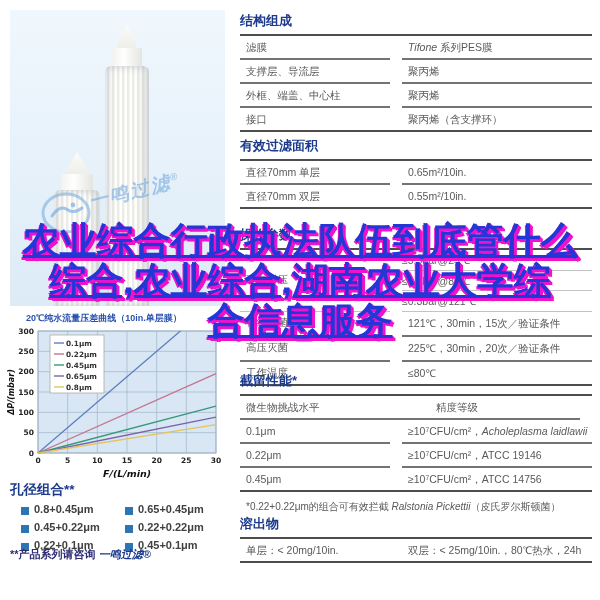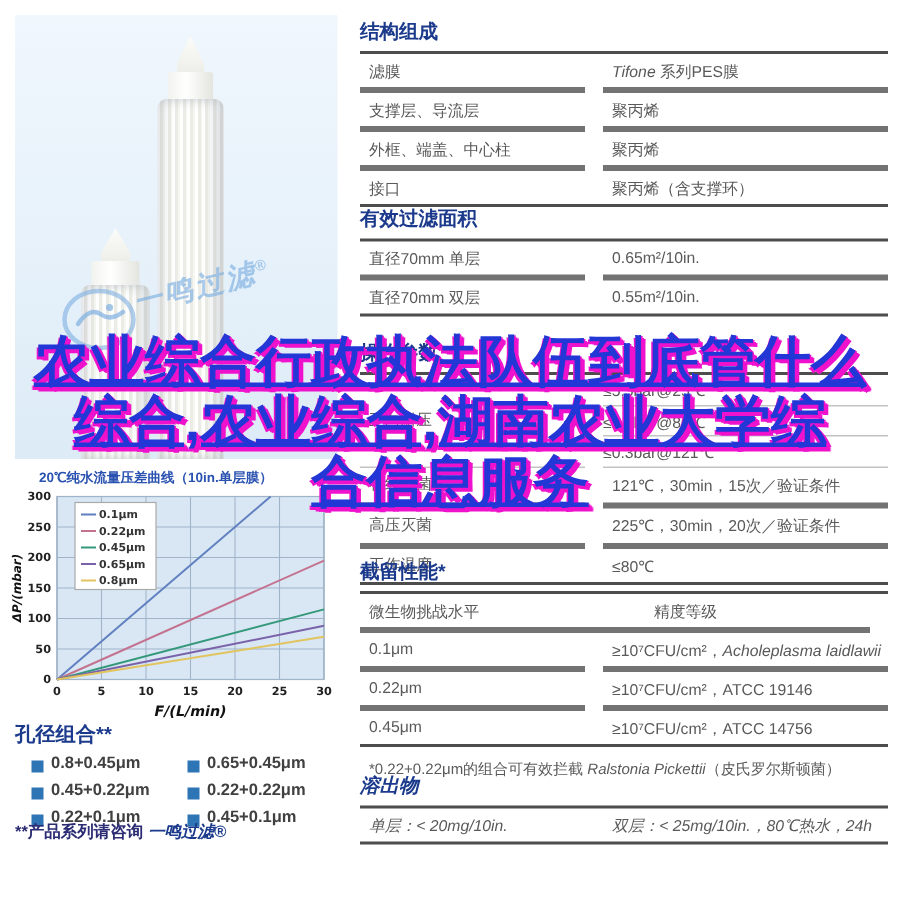--- a/index.html
+++ b/index.html
@@ -39,21 +39,21 @@
              text-align:center; font-weight:bold; font-size:37px; line-height:40px;
              color:#2336d6; letter-spacing:0px;
              text-shadow:2px 2px 0 #ef12cd, 3px 3px 0 #ef12cd, 1px 1px 0 #ef12cd, -1px 2px 0 #ef12cd;text-decoration:underline; }
 
   
   .sec { position:absolute; left:240px; width:352px; }
   .sec h3, .lsec h3 { font-size:13px; font-weight:bold; color:#1b3a8c; margin-bottom:4px; }
   .tbl { border-top:2px solid #4d4d4d; border-bottom:2px solid #4d4d4d; width:100%; }
   .trow { display:flex; }
   .tc { font-size:10.5px; color:#595959; padding:4.5px 0 3.5px 6px;
-        border-bottom:4px solid #737373; }
+        border-bottom:2px solid #737373; }
   .tc.l { width:150px; margin-right:12px; }
   .tc.r { flex:1; }
   .trow:last-child .tc { border-bottom:none; }
   .noline { border-bottom:none !important; }
   .em { font-style:italic; }
   .fnote { font-size:10px; color:#595959; margin-top:8px; padding-left:6px; }
 
   
   .pressblock { display:flex; }
   .pressblock .plabel { width:150px; margin-right:12px; font-size:10.5px; color:#595959;
@@ -269,21 +269,21 @@
       <div class="trow">
         <div class="tc l">0.45μm</div>
         <div class="tc r"><span>≥10⁷CFU/cm²，ATCC 14756</span><span class="em"></span></div>
       </div>
     </div>
     <div class="fnote">
       <span>*0.22+0.22μm的组合可有效拦截 </span><span class="em">Ralstonia Pickettii</span><span>（皮氏罗尔斯顿菌）</span>
     </div>
   </div>
 
-  <div class="sec" style="top:515px;font-style:italic;">
+  <div class="sec" style="top:515px;">
     <h3>溶出物</h3>
     <div class="tbl">
       <div class="trow">
         <div class="tc l noline">单层：&lt; 20mg/10in.</div>
         <div class="tc r noline">双层：&lt; 25mg/10in.，80℃热水，24h</div>
       </div>
     </div>
   </div>
 
   <div class="overlay">

